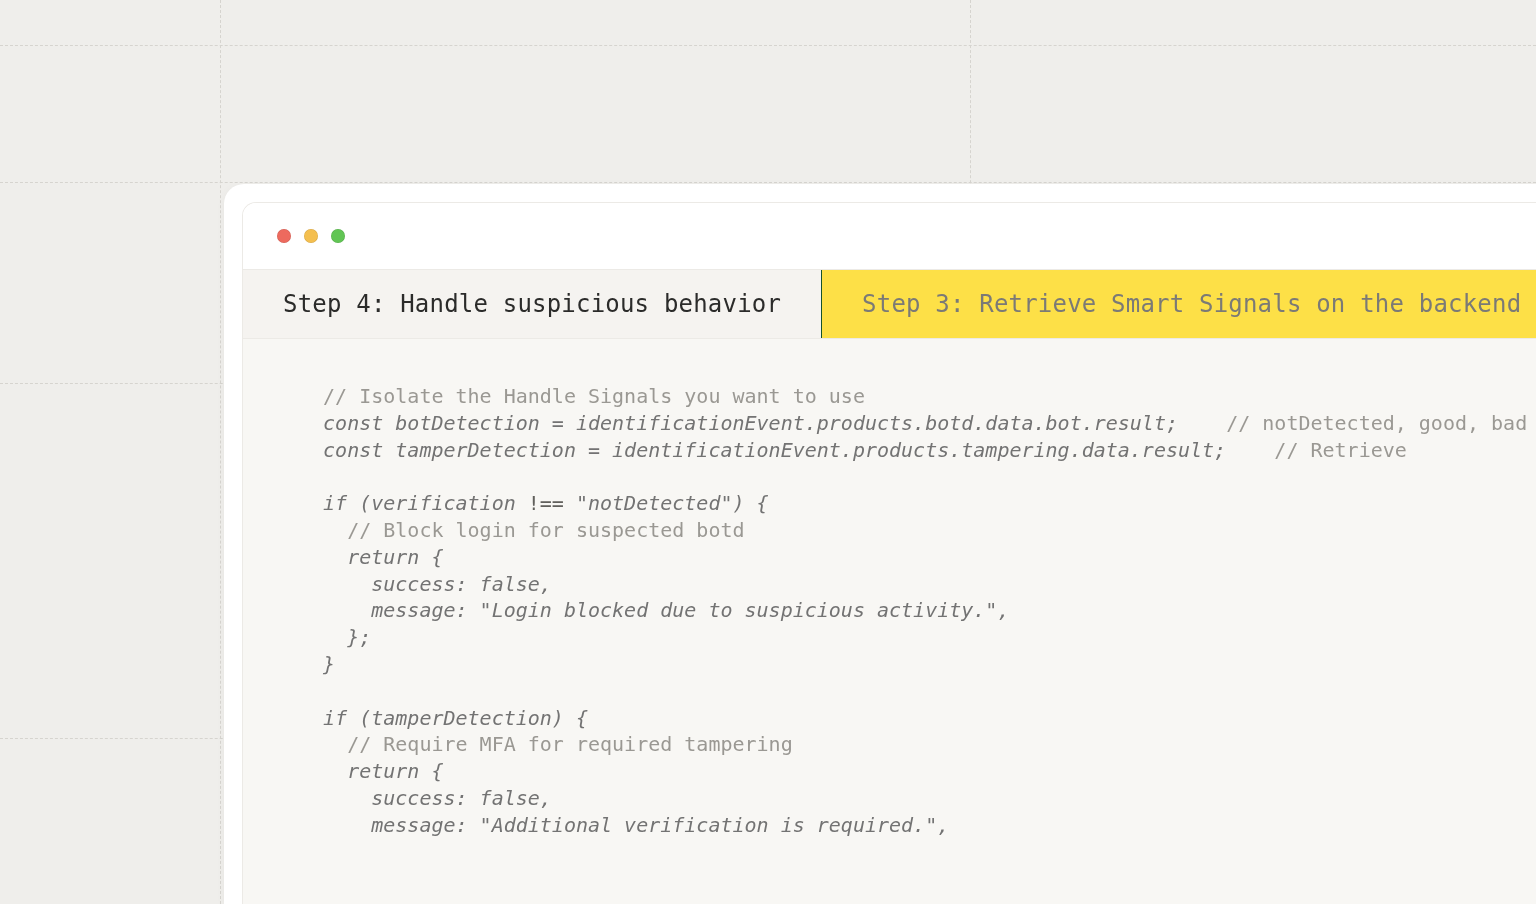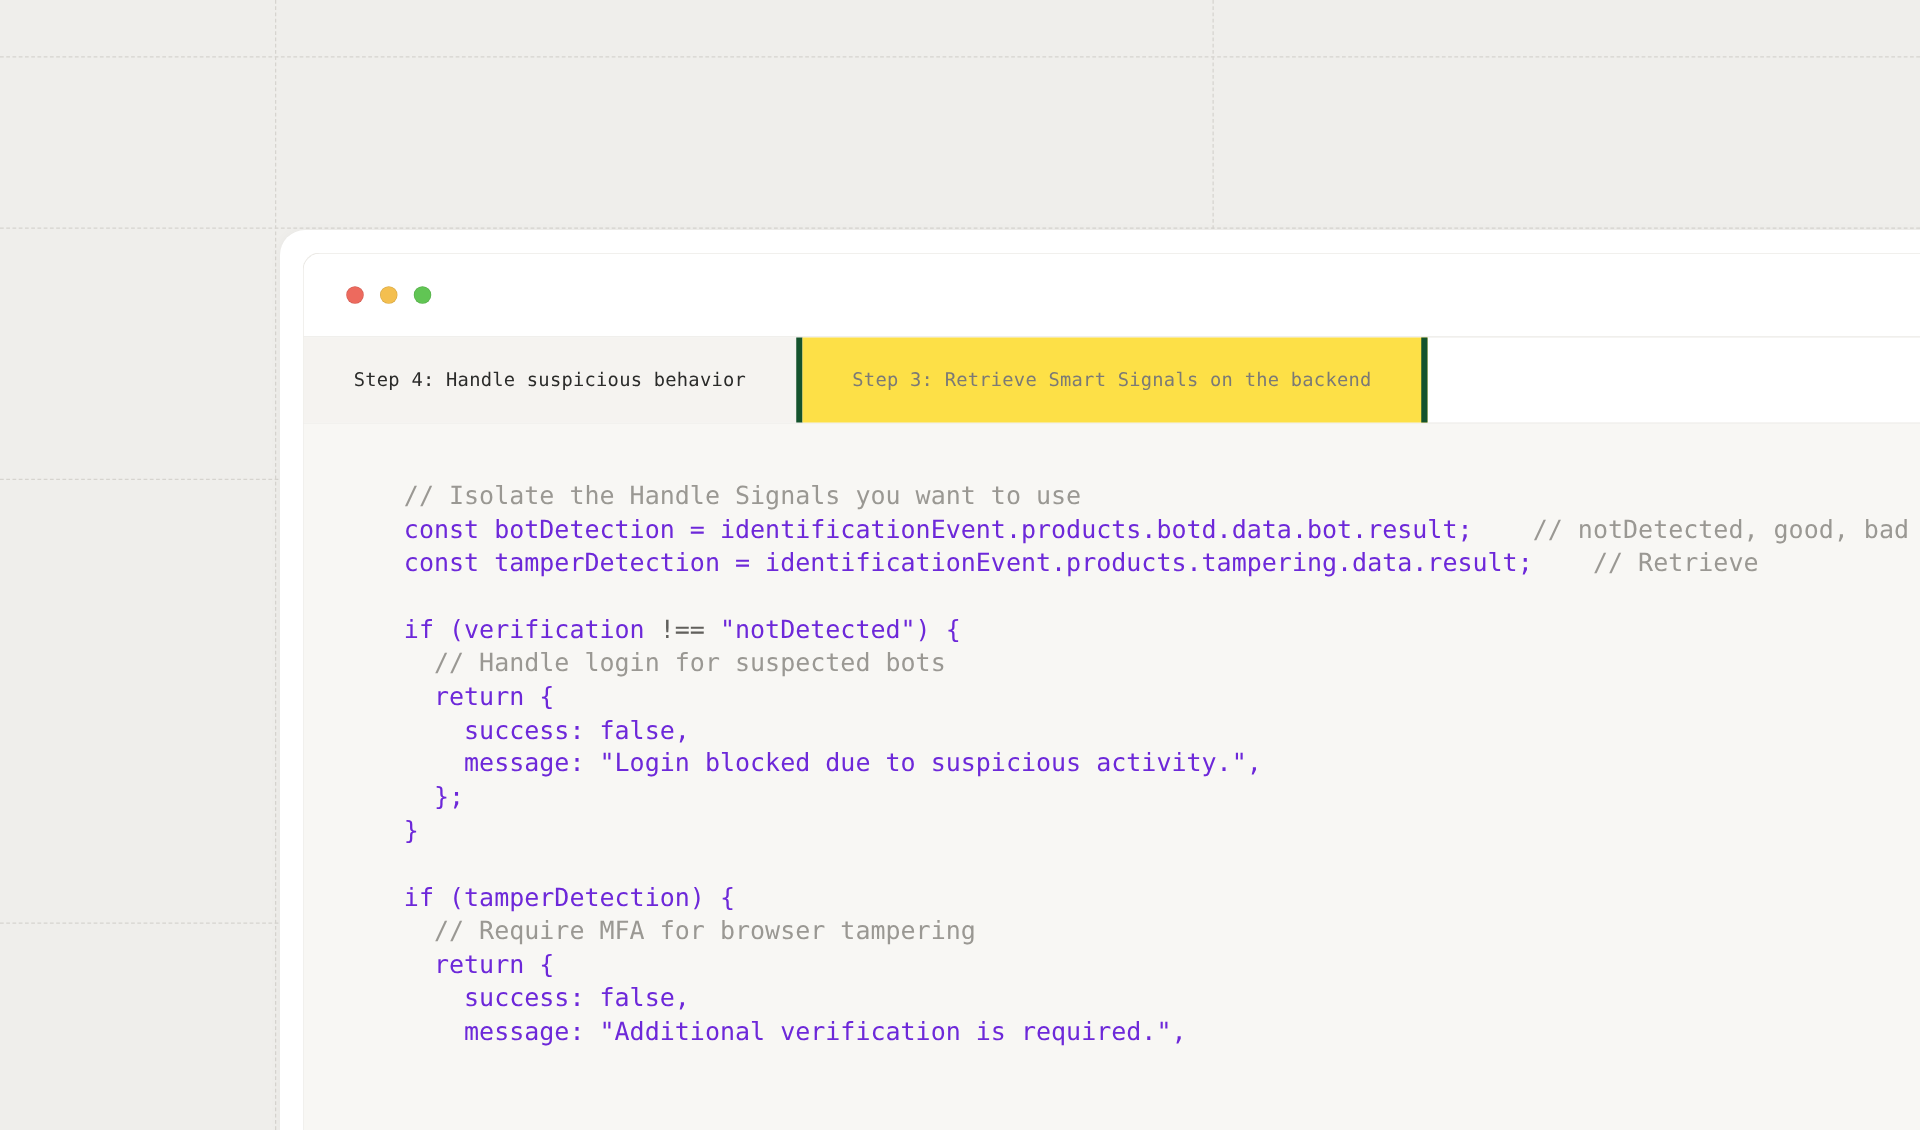--- a/index.html
+++ b/index.html
@@ -70,44 +70,44 @@
     .tabs {
       display: flex;
       height: 70px;
       border-top: 1px solid #eceae6;
       border-bottom: 1px solid #eceae6;
     }
     .tab {
       display: flex;
       align-items: center;
       padding: 0 40px;
-      font-size: 15px;
+      font-size: 24px;
       letter-spacing: 0.2px;
-      border-right: 5px solid #14532d;
+      border-right: 1px solid #14532d;
       cursor: pointer;
       white-space: nowrap;
     }
     .tab.active {
       background: #f5f3f0;
       color: #2b2b2a;
     }
     .tab.inactive {
       background: #fde047;
       color: #7b7a76;
     }
     .code-area {
       background: #f8f7f4;
       padding: 44px 56px;
       font-size: 20px;
       line-height: 1.34;
       color: #9a9893;
       white-space: pre;
       height: 100%;
     }
-    .code-area .dark { color: #6d28d9; }
+    .code-area .dark { color: #737373; font-style: italic; }
     .code-area .op { color: #61605c; }
   </style>
 </head>
 <body>
 
 <div class="grid-line-h" style="top:45px"></div>
 <div class="grid-line-h" style="top:182px"></div>
 <div class="grid-line-h" style="top:383px"></div>
 <div class="grid-line-h" style="top:738px"></div>
 <div class="grid-line-v" style="left:220px"></div>
@@ -125,28 +125,28 @@
     <div class="tabs">
       <div class="tab active">Step 4: Handle suspicious behavior</div>
       <div class="tab inactive">Step 3: Retrieve Smart Signals on the backend</div>
     </div>
 
     <div class="code-area"><span>  // Isolate the Handle Signals you want to use</span>
 <span class="dark">  const botDetection = identificationEvent.products.botd.data.bot.result;</span>  <span>  // notDetected, good, bad</span>
 <span class="dark">  const tamperDetection = identificationEvent.products.tampering.data.result;</span>  <span>  // Retrieve</span>
 
 <span class="dark">  if (verification </span><span class="op">!==</span><span class="dark"> "notDetected") {</span>
-<span>    // Handle login for suspected bots</span>
+<span>    // Block login for suspected botd</span>
 <span class="dark">    return {</span>
 <span class="dark">      success: false,</span>
 <span class="dark">      message: "Login blocked due to suspicious activity.",</span>
 <span class="dark">    };</span>
 <span class="dark">  }</span>
 
 <span class="dark">  if (tamperDetection) {</span>
-<span>    // Require MFA for browser tampering</span>
+<span>    // Require MFA for required tampering</span>
 <span class="dark">    return {</span>
 <span class="dark">      success: false,</span>
 <span class="dark">      message: "Additional verification is required.",</span>
 </div>
 
   </div>
 </div>
 
 </body></html>

